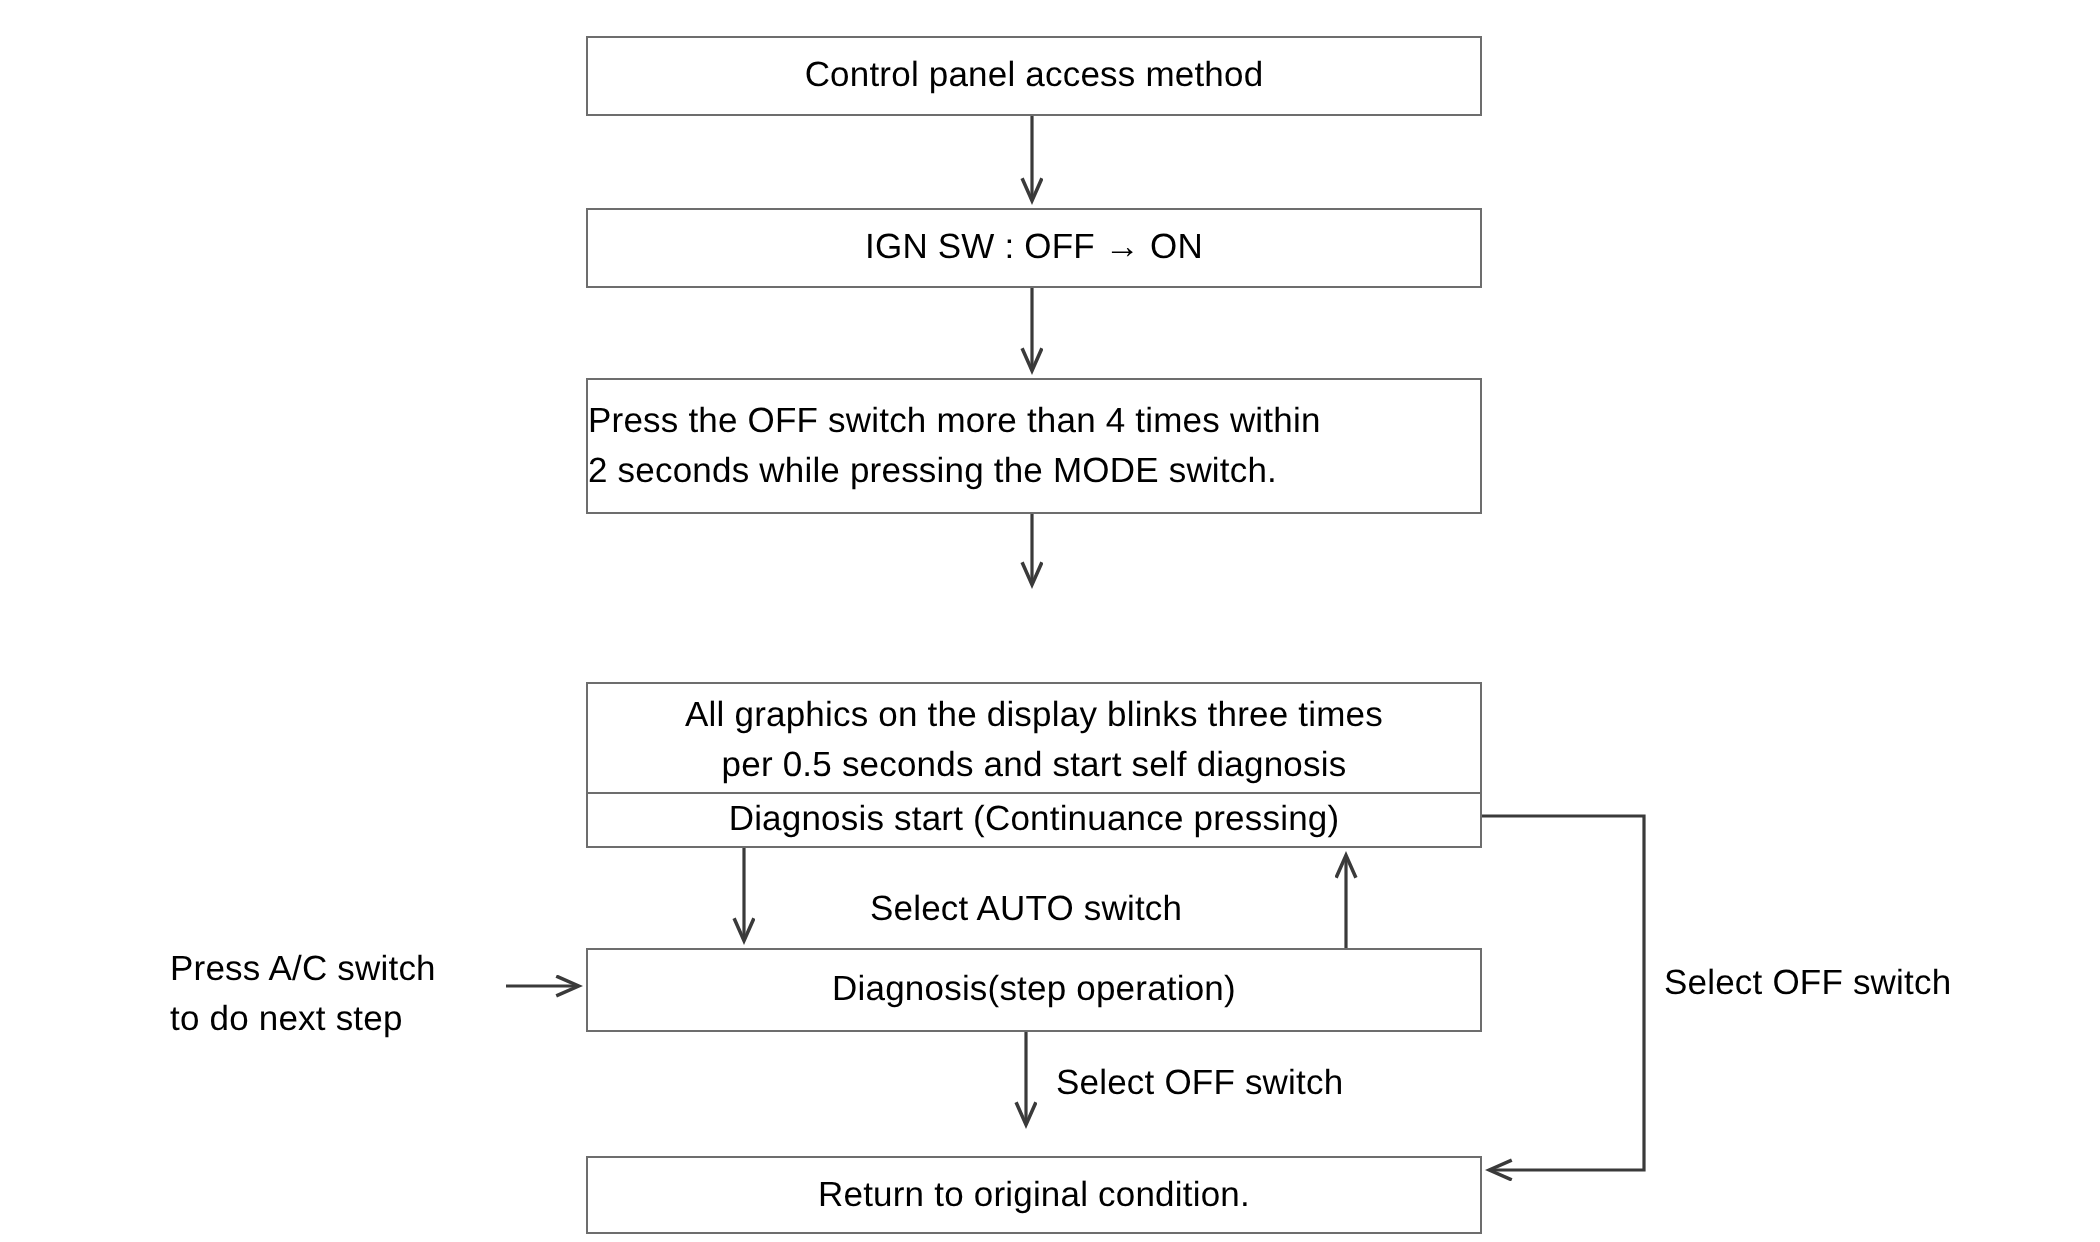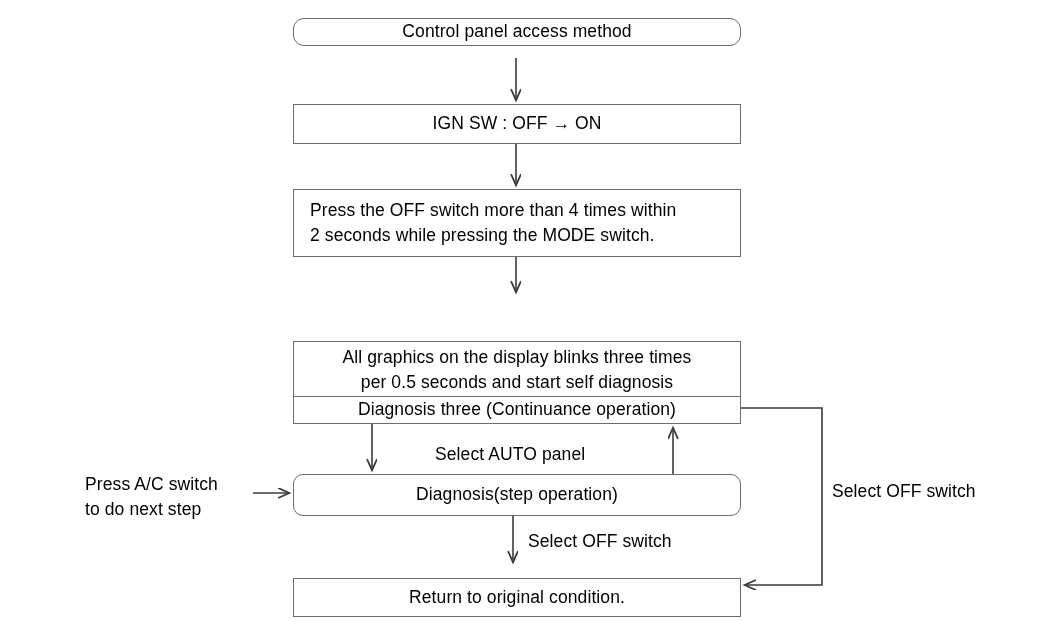--- a/index.html
+++ b/index.html
@@ -32,21 +32,20 @@
     justify-content: center;
     color: #000000;
     font-size: 17.5px;
     line-height: 1.45;
     text-align: center;
     letter-spacing: 0.1px;
   }
   .node-box.align-left {
     justify-content: flex-start;
     text-align: left;
-    padding-left: 16px;
   }
   .node-label {
     white-space: pre-line;
     color: #000;
   }
   .edge-label {
     position: absolute;
     color: #000000;
     font-size: 17.5px;
     line-height: 1.4;
@@ -72,45 +71,45 @@
         <path d="M 516 354 L 516 392" fill="none" stroke="#3a3a3a" stroke-width="1.6" marker-end="url(#arrowhead)"></path>
         <path d="M 372 424 L 372 470" fill="none" stroke="#3a3a3a" stroke-width="1.6" marker-end="url(#arrowhead)"></path>
         <path d="M 673 474 L 673 428" fill="none" stroke="#3a3a3a" stroke-width="1.6" marker-end="url(#arrowhead)"></path>
         <path d="M 513 516 L 513 562" fill="none" stroke="#3a3a3a" stroke-width="1.6" marker-end="url(#arrowhead)"></path>
         <path d="M 253 493 L 289 493" fill="none" stroke="#3a3a3a" stroke-width="1.6" marker-end="url(#arrowhead)"></path>
         <path d="M 741 408 L 822 408 L 822 585 L 745 585" fill="none" stroke="#3a3a3a" stroke-width="1.6" marker-end="url(#arrowhead)"></path>
       </g>
   </svg>
 
   <div id="node-layer">
-      <div class="node-box" style="left: 293px; top: 18px; width: 448px; height: 28px; border-color: rgb(109, 109, 109); border-radius: 11px;">
+      <div class="node-box" style="left: 293px; top: 18px; width: 448px; height: 40px; border-color: rgb(109, 109, 109);">
         <span class="node-label" style="color: rgb(0, 0, 0);">Control panel access method</span>
       </div>
       <div class="node-box" style="left: 293px; top: 104px; width: 448px; height: 40px; border-color: rgb(109, 109, 109);">
         <span class="node-label" style="color: rgb(0, 0, 0); text-align: right;">IGN SW : OFF → ON</span>
       </div>
       <div class="node-box align-left" style="left: 293px; top: 189px; width: 448px; height: 68px; border-color: rgb(109, 109, 109);">
         <span class="node-label" style="color: rgb(0, 0, 0);">Press the OFF switch more than 4 times within
 2 seconds while pressing the MODE switch.</span>
       </div>
       <div class="node-box" style="left: 293px; top: 296px; width: 448px; height: 58px; border-color: rgb(109, 109, 109); margin-top: 45px;">
         <span class="node-label" style="color: rgb(0, 0, 0);">All graphics on the display blinks three times
 per 0.5 seconds and start self diagnosis</span>
       </div>
       <div class="node-box" style="left: 293px; top: 396px; width: 448px; height: 28px; border-color: rgb(109, 109, 109);">
-        <span class="node-label" style="color: rgb(0, 0, 0);">Diagnosis three (Continuance operation)</span>
+        <span class="node-label" style="color: rgb(0, 0, 0);">Diagnosis start (Continuance pressing)</span>
       </div>
-      <div class="node-box" style="left: 293px; top: 474px; width: 448px; height: 42px; border-color: rgb(109, 109, 109); border-radius: 10px;">
+      <div class="node-box" style="left: 293px; top: 474px; width: 448px; height: 42px; border-color: rgb(109, 109, 109);">
         <span class="node-label" style="color: rgb(0, 0, 0);">Diagnosis(step operation)</span>
       </div>
       <div class="node-box" style="left: 293px; top: 566px; width: 448px; height: 39px; border-color: rgb(109, 109, 109); margin-top: 12px;">
         <span class="node-label" style="color: rgb(0, 0, 0);">Return to original condition.</span>
       </div>
     </div>
   <div id="label-layer">
-      <div class="edge-label" style="left: 435px; top: 442px; width: 190px; color: rgb(0, 0, 0);">Select AUTO panel</div>
+      <div class="edge-label" style="left: 435px; top: 442px; width: 190px; color: rgb(0, 0, 0);">Select AUTO switch</div>
       <div class="edge-label" style="left: 85px; top: 472px; width: 165px; color: rgb(0, 0, 0);">Press A/C switch
 to do next step</div>
       <div class="edge-label" style="left: 528px; top: 529px; width: 180px; color: rgb(0, 0, 0);">Select OFF switch</div>
       <div class="edge-label" style="left: 832px; top: 479px; width: 180px; color: rgb(0, 0, 0);">Select OFF switch</div>
     </div>
 
 </div>
 
 </body></html>

